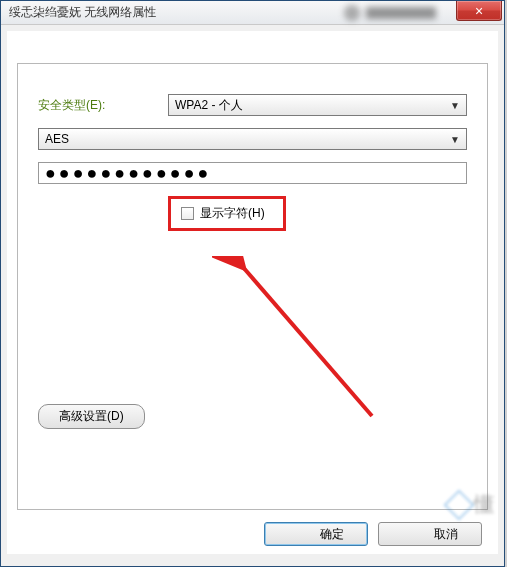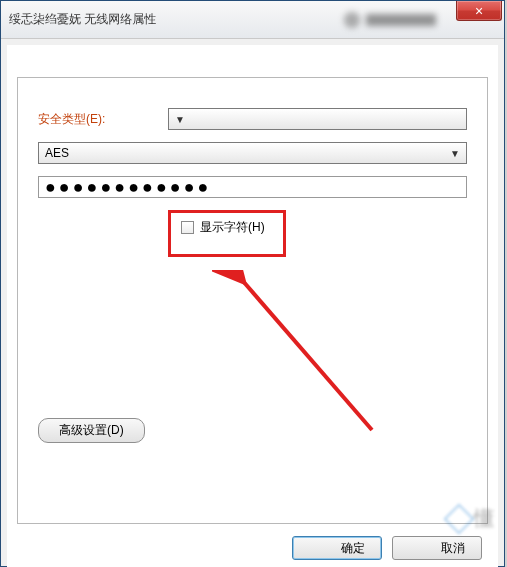--- a/index.html
+++ b/index.html
@@ -15,21 +15,21 @@
   }
   .window {
     position: absolute;
     left: 0; top: 0;
     width: 505px;
     height: 567px;
     background: #f0f0f0;
     border: 1px solid #254d77;
   }
   .titlebar {
-    height: 38px;
+    height: 24px;
     background: linear-gradient(to bottom, #f8f8f8, #e6e9ed);
     border-bottom: 1px solid #c9c9c9;
     display: flex;
     align-items: center;
     padding: 0 8px;
     position: relative;
   }
   .titlebar-title {
     color: #333;
     font-size: 12px;
@@ -97,21 +97,21 @@
     background: #fff;
     padding: 30px 20px 20px 20px;
   }
   .form-row {
     display: flex;
     align-items: center;
     margin-bottom: 12px;
   }
   .form-label {
     width: 130px;
-    color: #c2410c;
+    color: #4d7c0f;
   }
   .select {
     flex: 1;
     height: 22px;
     border: 1px solid #7a7a7a;
     background: linear-gradient(to bottom, #fff, #e7e7e7);
     padding: 0 6px;
     display: flex;
     align-items: center;
     justify-content: space-between;
@@ -131,21 +131,21 @@
     align-items: center;
     letter-spacing: 3px;
     font-size: 18px;
     line-height: 1;
   }
   .checkbox-row {
     margin-left: 130px;
     display: inline-flex;
     align-items: center;
     gap: 6px;
-    padding: 6px 18px 18px 10px;
+    padding: 6px 18px 6px 10px;
     border: 3px solid #e02020;
   }
   .checkbox-box {
     width: 13px; height: 13px;
     border: 1px solid #8a8a8a;
     background: linear-gradient(to bottom,#fff,#eee);
   }
   .arrow-svg {
     position: absolute;
     left: 205px;
@@ -165,21 +165,21 @@
     cursor: pointer;
   }
   .dialog-buttons {
     position: absolute;
     right: 16px;
     bottom: 8px;
     display: flex;
     gap: 10px;
   }
   .btn {
-    width: 90px;
+    width: 104px;
     height: 24px;
     border: 1px solid #8f8f8f;
     background: linear-gradient(to bottom,#f8f8f8,#e2e2e2);
     border-radius: 3px;
     display: flex;
     align-items: center;
     justify-content: center;
     cursor: pointer;
     padding-left: 32px;
   }
@@ -220,20 +220,21 @@
   </div>
 
   <div class="client">
 
 
     <div class="tab-panel">
 
       <div class="form-row">
         <span class="form-label">安全类型(E):</span>
         <div class="select">
+          <span>WPA2 - 个人</span>
           <span class="chev">▼</span>
         </div>
       </div>
 
       <div class="form-row">
         <div class="select">
           <span>AES</span>
           <span class="chev">▼</span>
         </div>
       </div>

